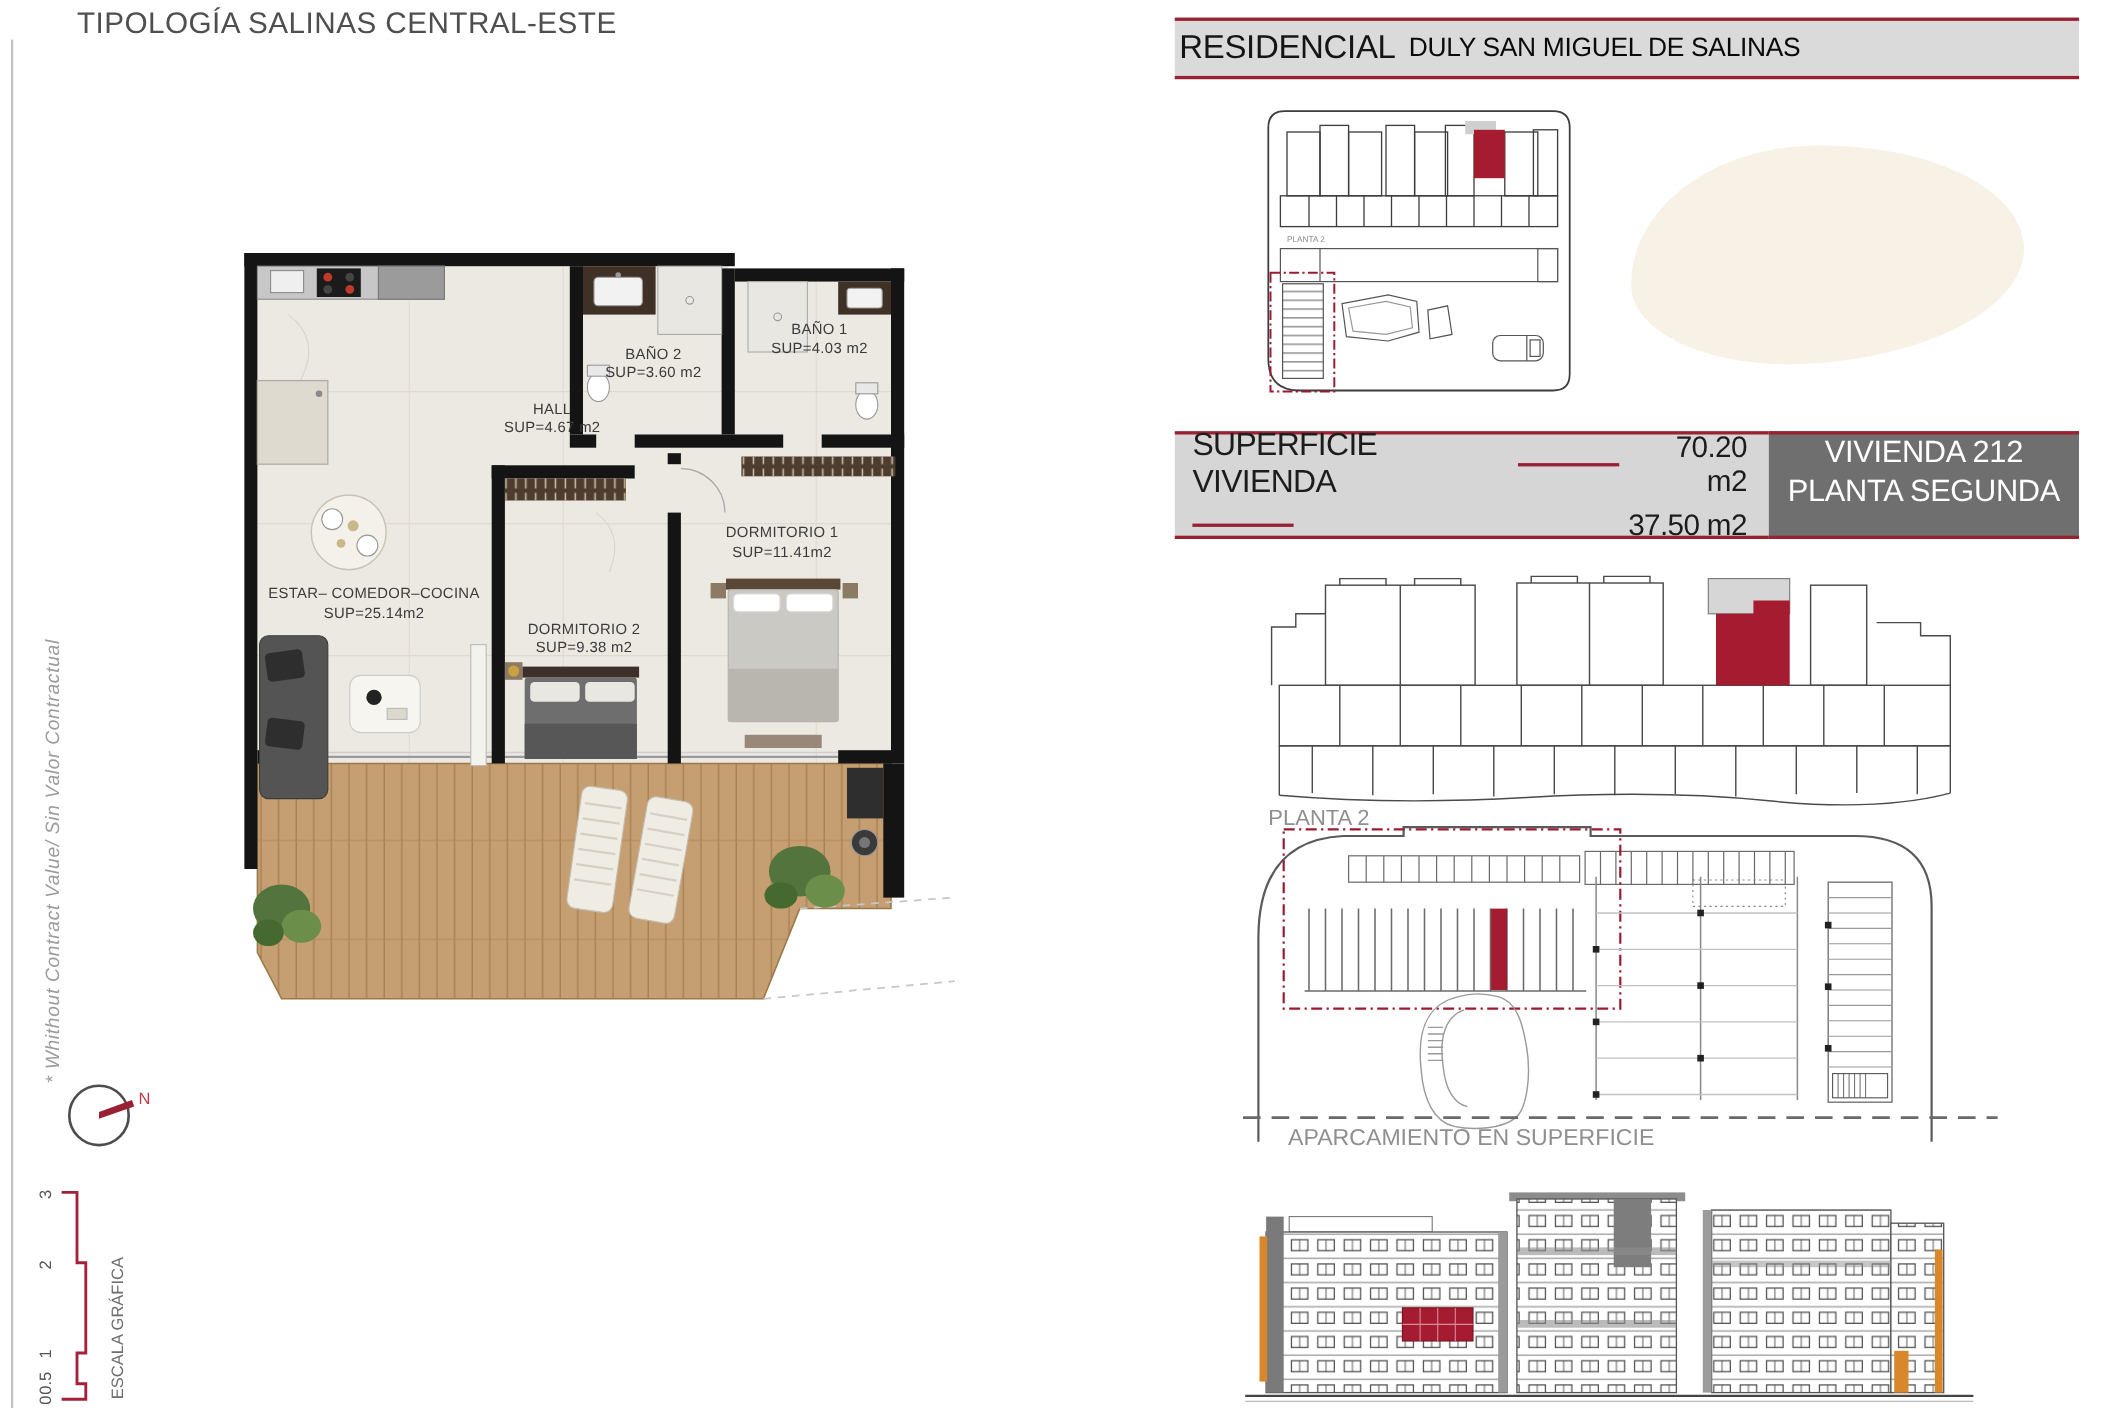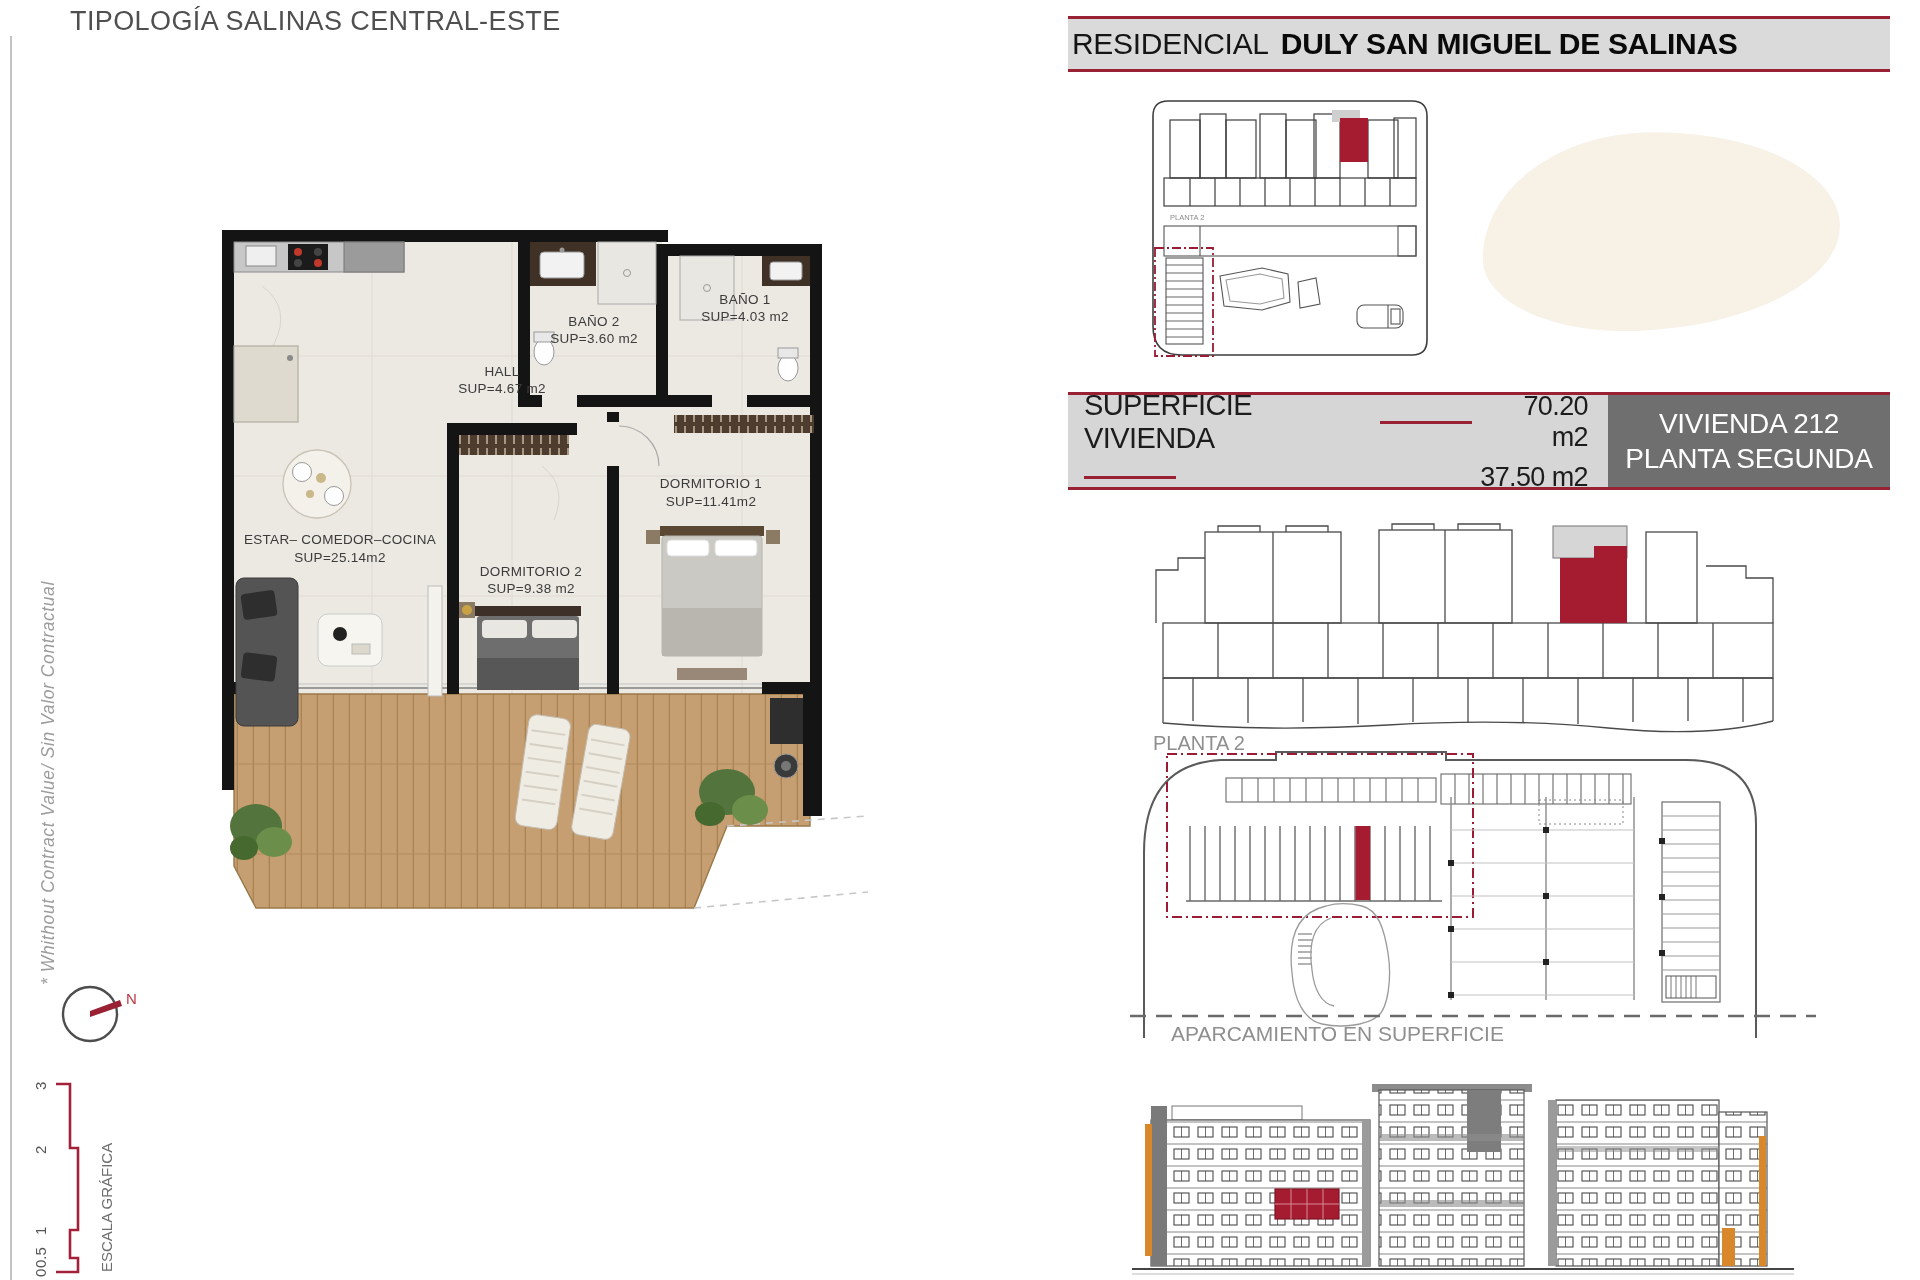--- a/index.html
+++ b/index.html
@@ -11,36 +11,36 @@
   
   .main-title{left:70px;top:6px;font-size:27px;letter-spacing:.4px;color:#4f4f4f;font-weight:500;}
   
   .side-note{left:38px;top:985px;width:470px;transform:rotate(-90deg);transform-origin:0 0;
              font-style:italic;font-size:17.5px;letter-spacing:.6px;color:#9c9c9c;white-space:nowrap;}
   
   .header-bar{left:1068px;top:16px;width:822px;height:56px;box-sizing:border-box;
               background:#DADADA;border-top:3px solid #9A2133;border-bottom:3px solid #9A2133;
               display:flex;align-items:center;gap:12px;padding:0 4px;}
   .header-bar .pre{font-size:30px;color:#151515;letter-spacing:-.3px;}
-  .header-bar .name{font-size:30px;font-weight:700;color:#0a0a0a;letter-spacing:-.3px;}
+  .header-bar .name{font-size:24px;font-weight:400;color:#0a0a0a;letter-spacing:-.3px;}
   
   .blob{left:1482px;top:132px;width:358px;height:198px;background:#F7F1E6;
         border-radius:46% 54% 58% 42% / 62% 50% 50% 38%;transform:rotate(-2deg);}
   
   .surface-table{left:1068px;top:392px;width:822px;height:98px;display:flex;}
   .st-left{width:540px;box-sizing:border-box;background:#D6D6D6;
            border-top:3px solid #9A2133;border-bottom:3px solid #9A2133;
            display:flex;flex-direction:column;justify-content:center;gap:7px;padding:0 16px;}
   .st-row{display:flex;align-items:center;}
   .st-row .lbl{width:296px;font-size:29px;color:#1c1c1c;letter-spacing:-.6px;}
   .st-row .dash{width:92px;height:3px;background:#9A2133;margin-right:16px;}
   .st-row .val{flex:1;text-align:right;font-size:27px;color:#1c1c1c;padding-right:4px;letter-spacing:-.6px;}
   .st-right{width:282px;box-sizing:border-box;background:#6F6F6F;color:#fff;
             border-top:3px solid #9A2133;border-bottom:3px solid #9A2133;
-            display:flex;flex-direction:column;justify-content:center;align-items:center;gap:3px;}
+            display:flex;flex-direction:column;justify-content:flex-start;align-items:center;gap:3px;}
   .st-right div{font-size:28px;letter-spacing:-.3px;}
   svg text{font-family:"Liberation Sans", sans-serif;}
 </style>
 </head>
 <body>
 
 <div class="page">
 
   <div class="abs sheet-line"></div>
 

